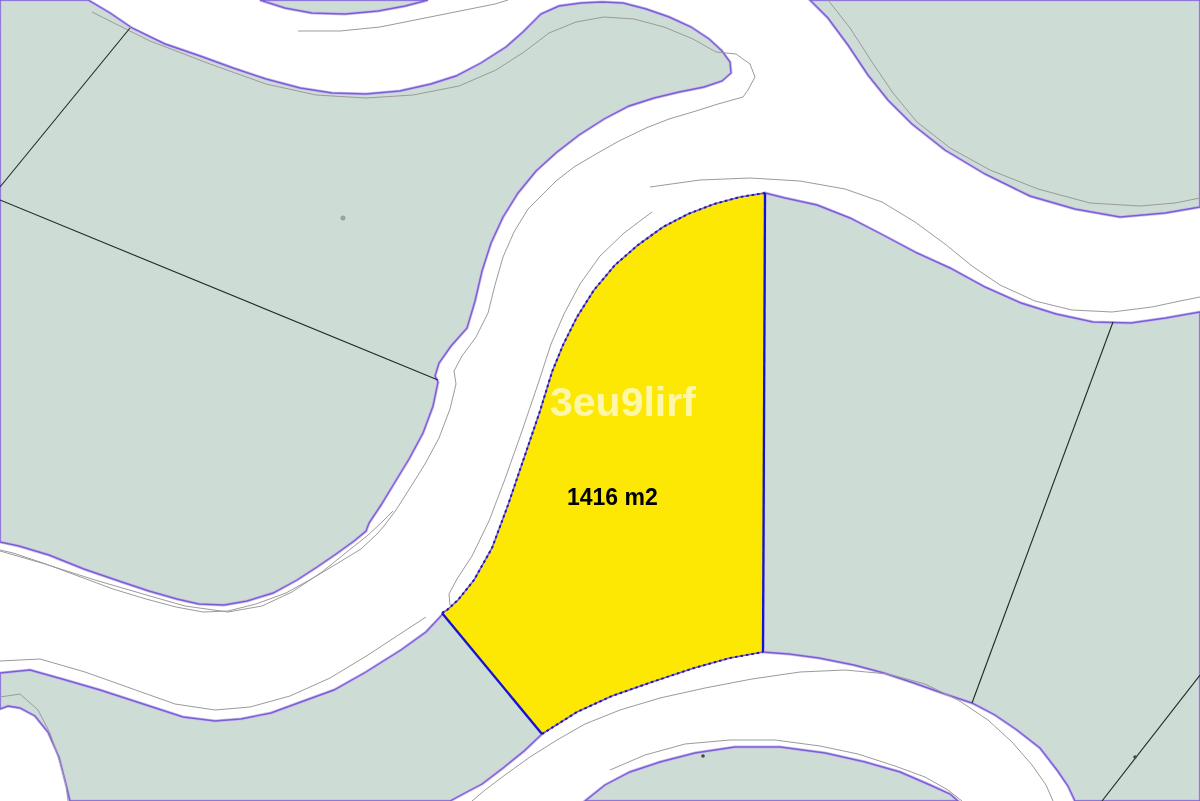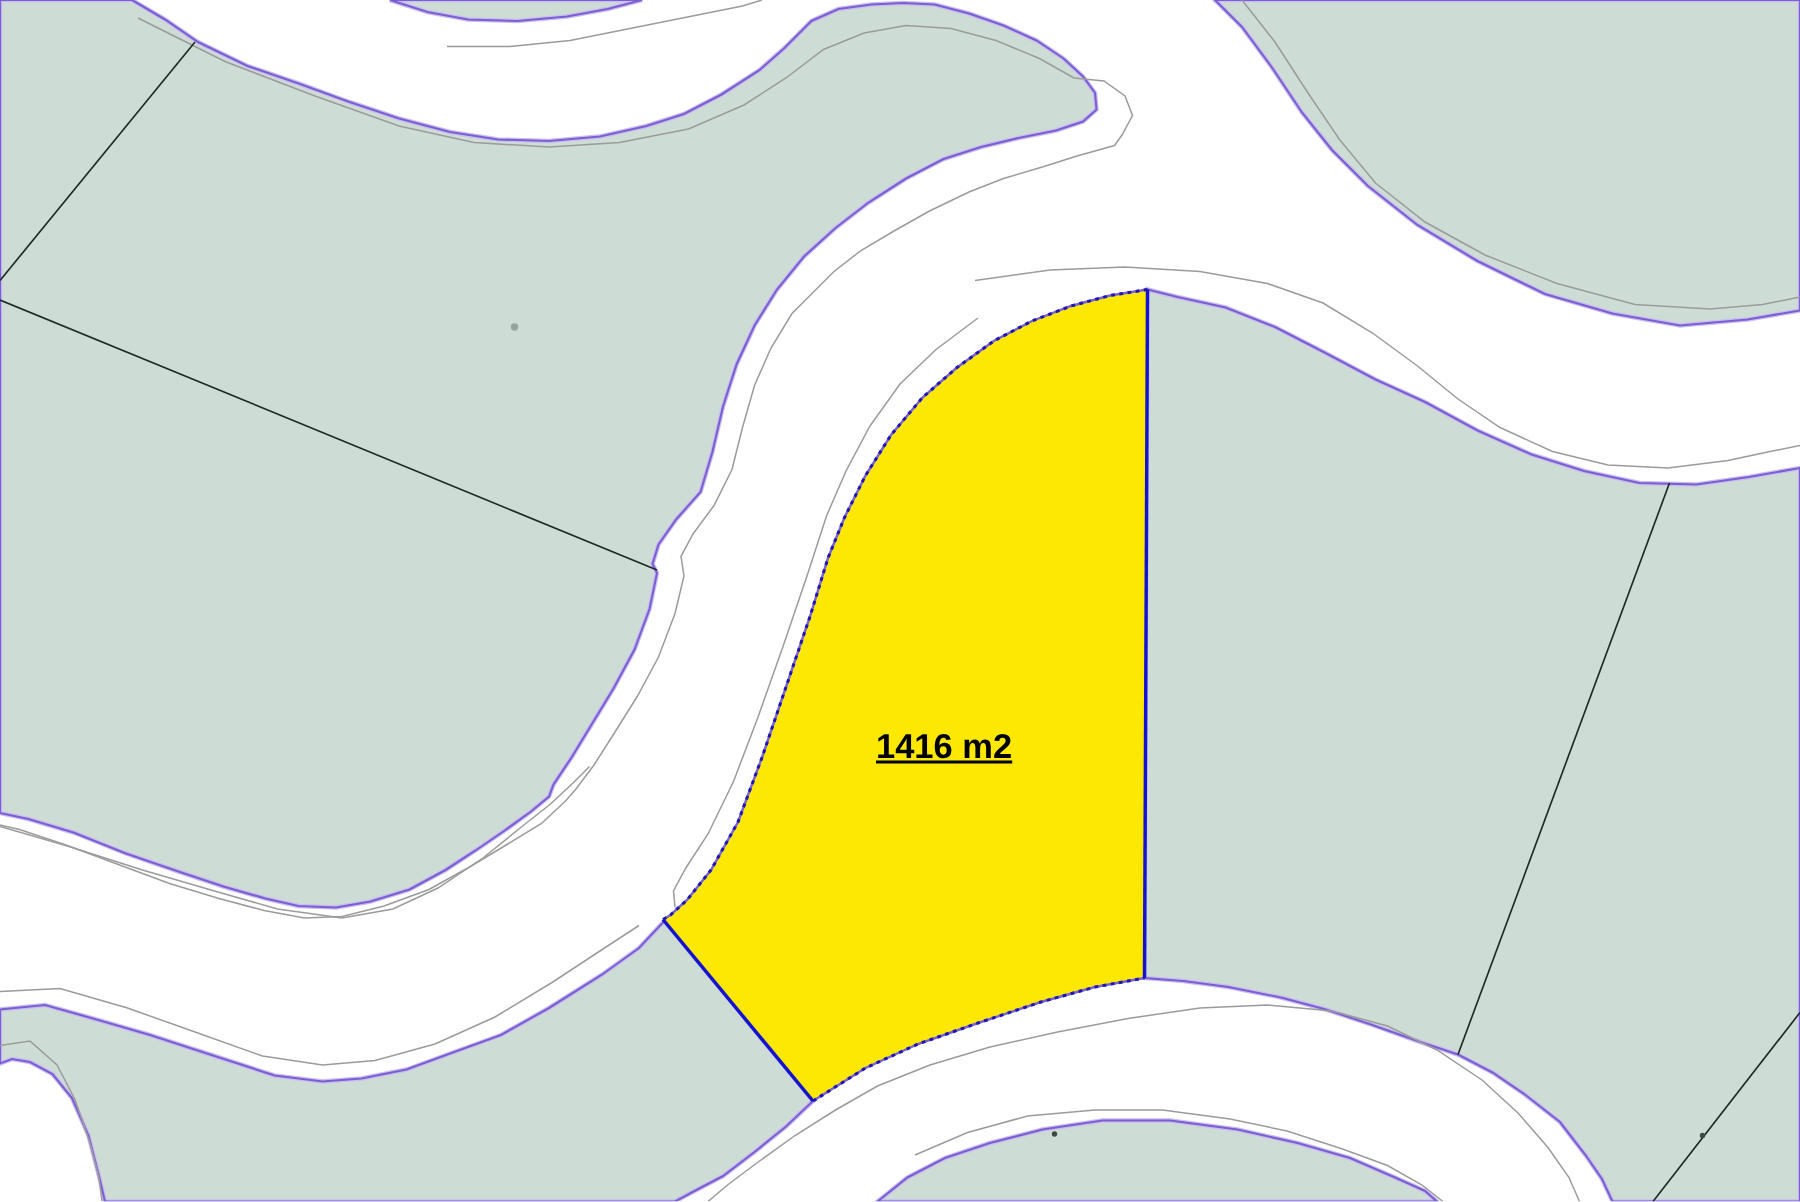--- a/index.html
+++ b/index.html
@@ -53,14 +53,15 @@
       <path d="M763 652 L 765 193" fill="none" stroke="#1414cf" stroke-width="2.3"></path>
       <path d="M442 613 L 542 734" fill="none" stroke="#1414cf" stroke-width="2.3"></path>
       <path d="M130 28 L 0 187" fill="none" stroke="#1d2b28" stroke-width="1.1"></path>
       <path d="M0 200 L 438 380" fill="none" stroke="#1d2b28" stroke-width="1.1"></path>
       <path d="M1113 322 L 972 703" fill="none" stroke="#1d2b28" stroke-width="1.1"></path>
       <path d="M1200 675 L 1102 801" fill="none" stroke="#1d2b28" stroke-width="1.1"></path>
       <circle cx="343" cy="218" r="2.5" fill="#97a5a0"></circle>
       <circle cx="703" cy="756" r="1.8" fill="#3d4a46"></circle>
       <circle cx="1135" cy="757" r="1.8" fill="#3d4a46"></circle>
     </svg>
-  <div class="area-label" id="area-label" style="left: 584px; top: 486px; text-decoration: underline;">1416 m2</div>
+  <div class="watermark" id="watermark" style="left: 550px; top: 382px;">3eu9lirf</div>
+  <div class="area-label" id="area-label" style="left: 567px; top: 486px;">1416 m2</div>
 </div>
 
 </body></html>

